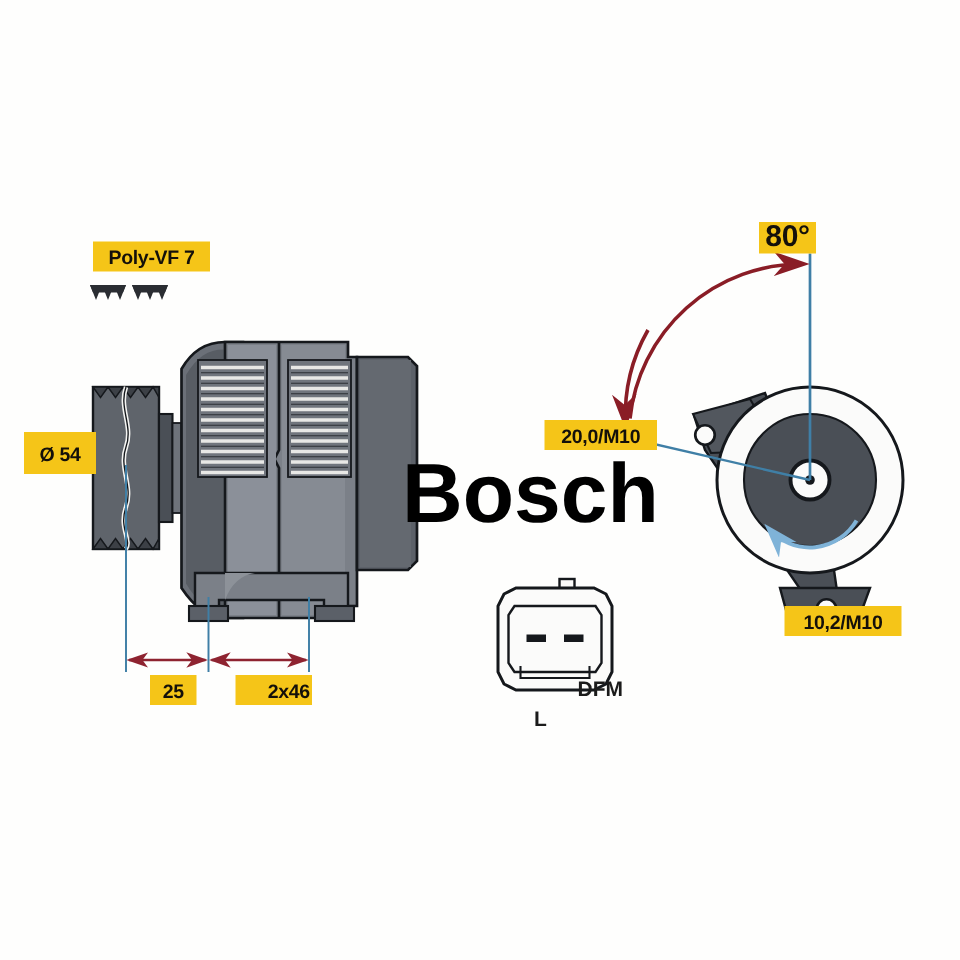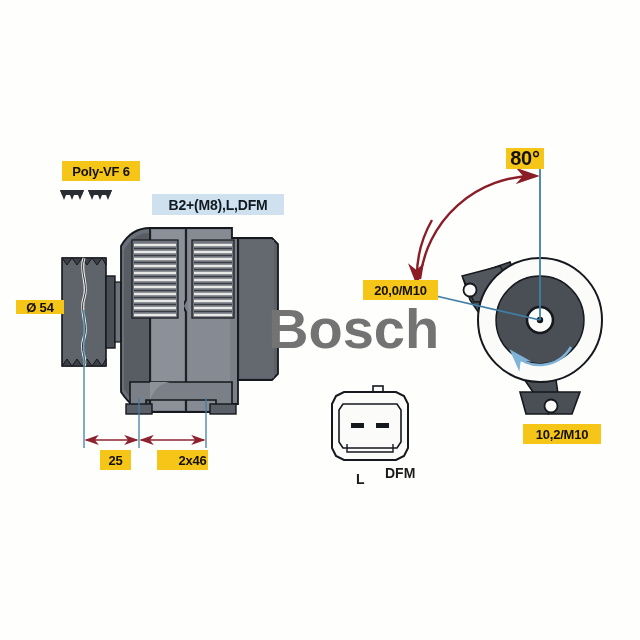--- a/index.html
+++ b/index.html
@@ -45,21 +45,21 @@
     position: absolute;
     font-family: "Liberation Sans", sans-serif;
     font-weight: bold;
     color: #1b1b1b;
     white-space: nowrap;
   }
   .wm {
     position: absolute;
     font-family: "Liberation Sans", sans-serif;
     font-weight: bold;
-    color: #737373;
+    color: #000000;
     white-space: nowrap;
     user-select: none;
   }
 </style>
 </head>
 <body>
 
 <div id="page">
 
   <svg id="stage" viewBox="0 0 640 640" xmlns="http://www.w3.org/2000/svg">
@@ -234,35 +234,34 @@
       <rect x="373" y="386" width="10" height="10" fill="#fbfbfa" stroke="#15181c" stroke-width="1.6"></rect>
       <path d="M336,396 L344,392 L396,392 L404,396 L408,404 L408,448 L404,456 L396,460
                L344,460 L336,456 L332,448 L332,404 Z" fill="#fbfbfa" stroke="#15181c" stroke-width="2"></path>
       <path d="M343,404 L397,404 L401,410 L401,442 L397,448 L343,448 L339,442 L339,410 Z" fill="#fbfbfa" stroke="#15181c" stroke-width="1.6"></path>
       <rect x="351" y="423" width="13" height="5" fill="#15181c"></rect>
       <rect x="376" y="423" width="13" height="5" fill="#15181c"></rect>
       <path d="M347,444 L347,452 L393,452 L393,444" fill="none" stroke="#15181c" stroke-width="1.4"></path>
     </g>
   </svg>
 
-  <div class="label yellow" style="left:62px; top:161px; width:78px; height:20px; font-size:13px;">Poly-VF 6</div>
-
-  <div class="label blue" style="left:152px; top:194px; width:132px; height:21px; font-size:14px;">B2+(M8),L,DFM</div>
-
-  <div class="label yellow" style="left:16px; top:300px; width:48px; height:14px; font-size:13px;">Ø 54</div>
+  <div class="label yellow" style="left:62px; top:161px; width:78px; height:20px; font-size:13px;">Poly-VF 7</div>
+
+
+  <div class="label yellow" style="left:16px; top:288px; width:48px; height:28px; font-size:13px;">Ø 54</div>
 
   <div class="label yellow" style="left:100px; top:450px; width:31px; height:20px; font-size:13px;">25</div>
 
   <div class="label yellow" style="left:157px; top:450px; width:51px; height:20px; font-size:13px;padding-left:20px;">2x46</div>
 
   <div class="label yellow" style="left:506px; top:148px; width:38px; height:21px; font-size:20px;">80°</div>
 
   <div class="label yellow" style="left:363px; top:280px; width:75px; height:20px; font-size:13px;">20,0/M10</div>
 
-  <div class="label yellow" style="left:523px; top:424px; width:78px; height:20px; font-size:13px;">10,2/M10</div>
+  <div class="label yellow" style="left:523px; top:404px; width:78px; height:20px; font-size:13px;">10,2/M10</div>
 
   <div class="plainlabel" style="left:356px; top:471px; font-size:14px;">L</div>
 
-  <div class="plainlabel" style="left:385px; top:465px; font-size:14px;">DFM</div>
+  <div class="plainlabel" style="left:385px; top:451px; font-size:14px;">DFM</div>
 
   <div class="wm" style="left:268px; top:296px; font-size:56px;">Bosch</div>
 
 </div>
 
 </body></html>

